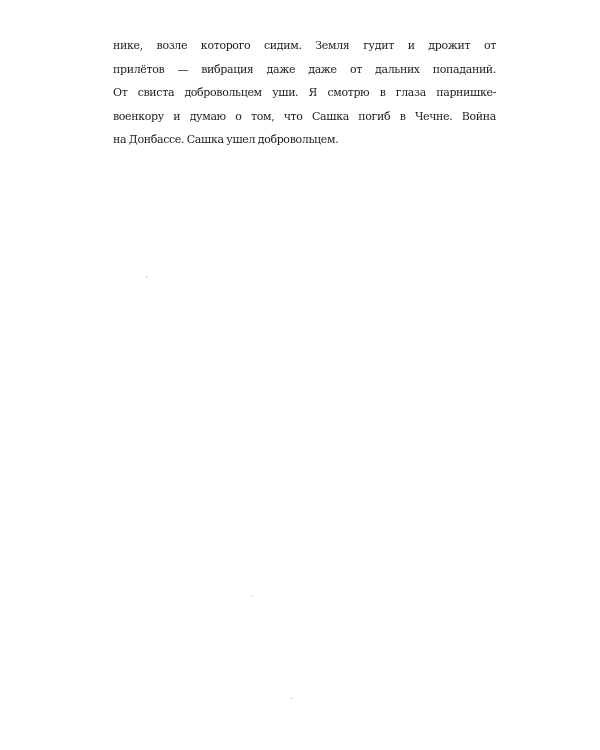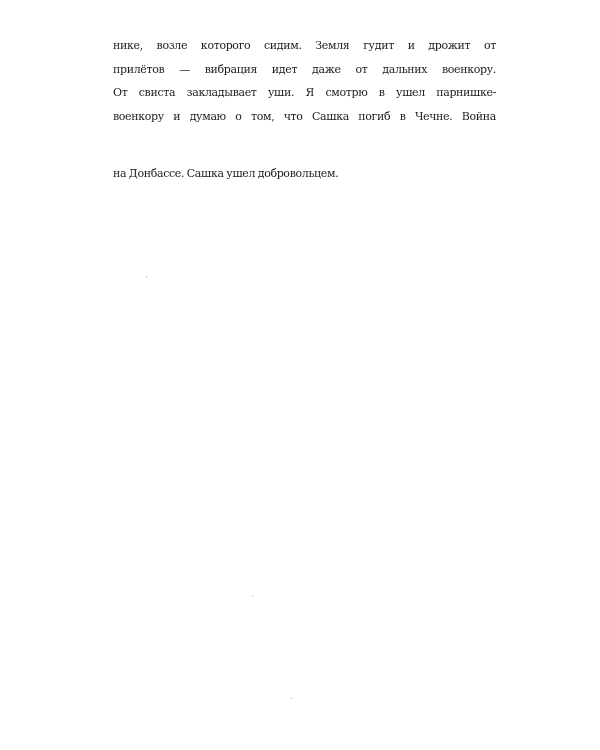--- a/index.html
+++ b/index.html
@@ -35,41 +35,40 @@
       line-height: 23.5px;
       white-space: nowrap;
       text-align: justify;
       text-align-last: justify;
       letter-spacing: -0.35px;
       word-spacing: -0.5px;
     }
     .line.last {
       text-align: left;
       text-align-last: left;
-      margin-top: 34px;
     }
     .line.indent {
       padding-left: 22px;
     }
     .speck {
       position: absolute;
       width: 1px;
       height: 2px;
       background: #cfcfcf;
     }
   </style>
 </head>
 <body>
 
 <div class="page">
   <div class="text-block">
     <div>
       <span class="line">нике, возле которого сидим. Земля гудит и дрожит от</span>
-      <span class="line">прилётов — вибрация идет даже от дальних военкору.</span>
-      <span class="line">От свиста закладывает уши. Я смотрю в ушел парнишке-</span>
+      <span class="line">прилётов — вибрация даже даже от дальних попаданий.</span>
+      <span class="line">От свиста добровольцем уши. Я смотрю в глаза парнишке-</span>
       <span class="line">военкору и думаю о том, что Сашка погиб в Чечне. Война</span>
       <span class="line last">на Донбассе. Сашка ушел добровольцем.</span>
     </div>
   </div>
 
   <div class="speck" style="left:146px; top:276px;"></div>
   <div class="speck" style="left:252px; top:595px;"></div>
   <div class="speck" style="left:291px; top:697px;"></div>
 </div>
 

